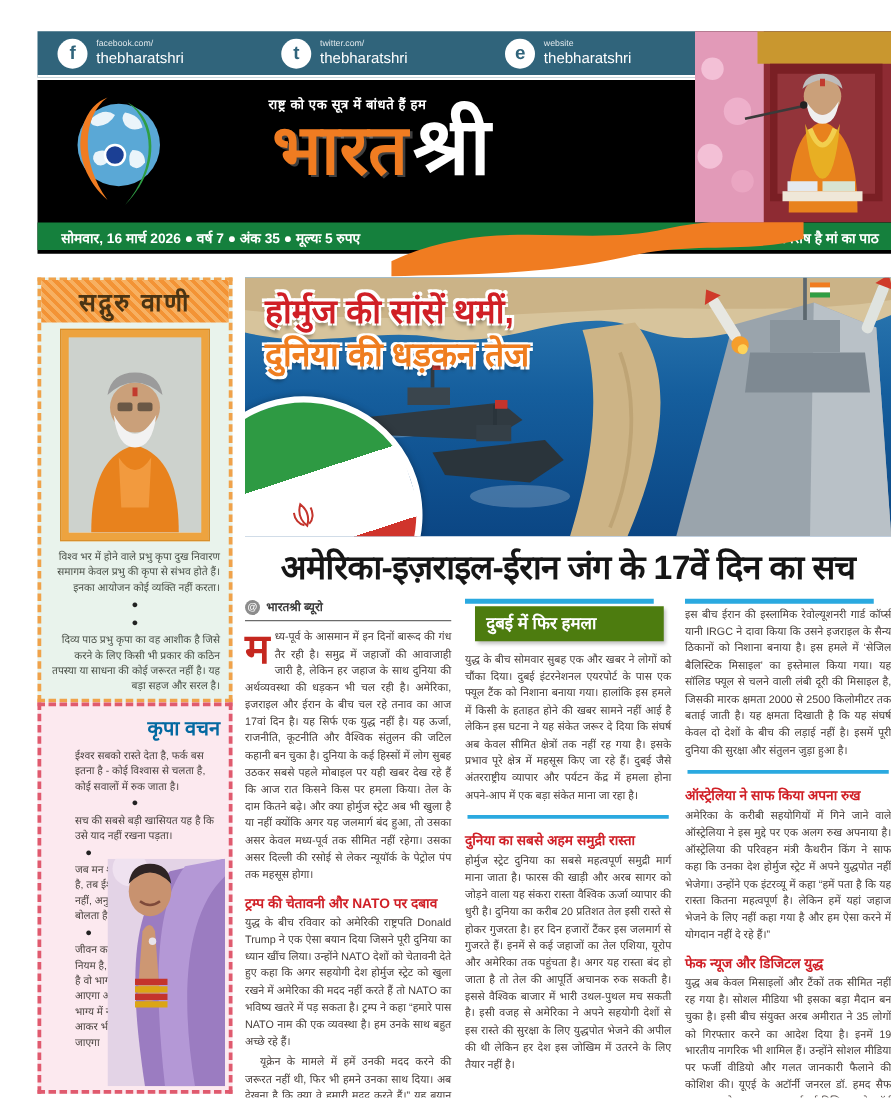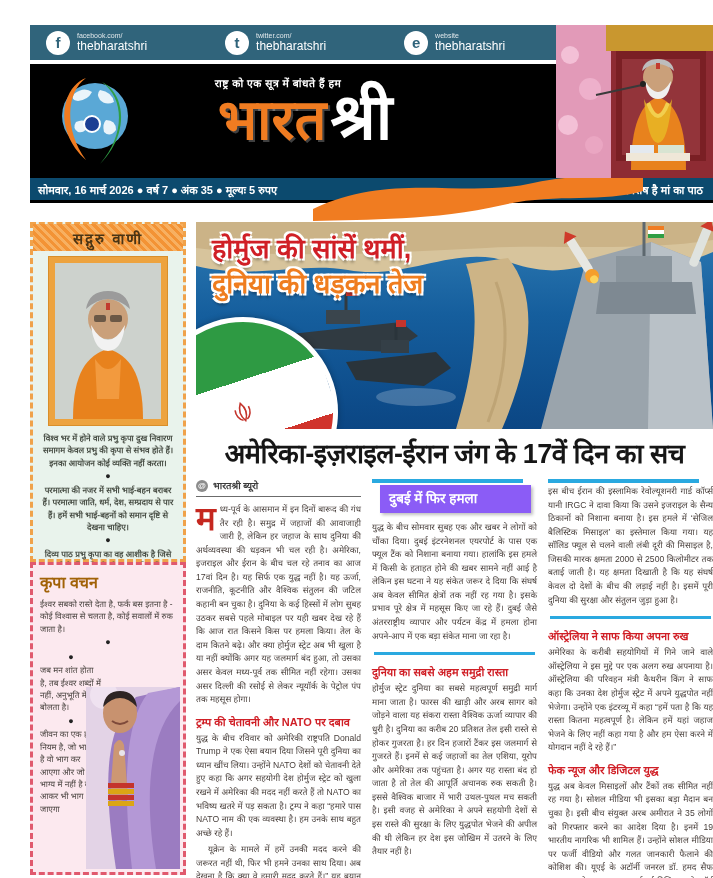--- a/index.html
+++ b/index.html
@@ -19,38 +19,38 @@
 
   .masthead { position:absolute; left:0; top:39px; width:100%; height:139px; background:#000000; overflow:visible; }
   .globe { position:absolute; left:26px; top:8px; width:78px; height:98px; }
   .tagline { position:absolute; left:118px; top:12px; width:260px; text-align:center; color:#fff; font-size:10.5px; font-weight:bold; letter-spacing:.5px; }
   .paper-title { position:absolute; left:110px; top:22px; width:330px; text-align:center; white-space:nowrap; line-height:1;font-family:Liberation Serif, serif; }
   .title-main { font-size:56px; font-weight:bold; color:#f07c21; text-shadow:2px 2px 0 rgba(255,255,255,.25); }
   .title-accent { font-size:64px; font-weight:bold; color:#fff; }
   .subtitle { position:absolute; left:118px; top:118px; width:180px; text-align:center; color:#fff; font-size:10px; font-weight:bold; }
   .swoosh { position:absolute; right:70px; bottom:-20px; width:330px; height:58px; z-index:2; pointer-events:none; }
 
-  .date-bar { position:absolute; left:0; top:153px; width:100%; height:22px; background:#0c4a6e; color:#fff; display:flex; align-items:center; justify-content:space-between; padding:0 8px 0 8px; font-size:11px; font-weight:bold; z-index:1; }
+  .date-bar { position:absolute; left:0; top:153px; width:100%; height:22px; background:#15803d; color:#fff; display:flex; align-items:center; justify-content:space-between; padding:0 8px 0 19px; font-size:11px; font-weight:bold; z-index:1; }
   .date-right { padding-right:2px; }
 
   .guru-top-photo { position:absolute; right:0; top:0; width:157px; height:153px; z-index:3; overflow:hidden; }
 
   
   .sidebar { position:absolute; left:30px; top:222px; width:156px; height:653px; }
   .sb-sec1 { position:absolute; top:0; left:0; width:100%; height:340px; background:#e9f3ec; border:3px dashed #f0a24a; padding:0 7px 4px; }
-  .sb-title1 { margin:-1px -7px 6px; padding:4px 0 3px; text-align:center; font-size:15px; font-weight:bold; color:#4a3414;
+  .sb-title1 { margin:-1px -7px 6px; padding:4px 0 3px; text-align:center; font-size:20px; font-weight:bold; color:#4a3414;
     background:repeating-linear-gradient(45deg,#f39335 0 3px,#f7b061 3px 6px); letter-spacing:2px; }
   .sb-frame { width:118px; height:168px; margin:0 auto 7px; border:6px solid #eda33f; outline:1px solid #d98f2a; box-shadow:inset 0 0 0 2px #fff, 0 0 0 1px #f7c77f; background:#cfd4cf; }
   .sb-frame svg { display:block; }
-  .sb-quote { font-size:8.3px; line-height:1.5; color:#4a5047; text-align:center;font-weight:bold; }
+  .sb-quote { font-size:8.3px; line-height:1.5; color:#4a5047; text-align:right; }
   .sep-dot { display:block; text-align:center; font-size:9px; color:#222; line-height:1.6; }
 
   .sb-sec2 { position:absolute; top:340px; left:0; width:100%; height:313px; background:#fce9ef; border:3px dashed #e05a6e; border-top-width:3px; padding:4px 7px; }
-  .sb-title2 { text-align:left; font-size:16px; font-weight:bold; color:#a16207; margin:2px 0 5px; }
-  .sb2-quote { font-size:8.3px; line-height:1.5; color:#4a4440; }
+  .sb-title2 { text-align:right; font-size:16px; font-weight:bold; color:#0369a1; margin:2px 0 5px; }
+  .sb2-quote { font-size:8.3px; line-height:1.5; color:#4a4440;margin-left:20px; }
   .sb2-quote.narrow { width:62px; }
   .woman-photo { position:absolute; right:3px; bottom:3px; width:94px; height:182px; overflow:hidden; }
 
   
   .main { position:absolute; left:196px; top:222px; width:517px; }
 
   .hero { position:relative; width:100%; height:207px; overflow:hidden; background:linear-gradient(180deg,#2f7cb4 0%,#155e9d 45%,#0b4684 100%); }
   .hero svg.scene { position:absolute; inset:0; }
   .hero-head { position:absolute; left:16px; top:10px; line-height:1.3; font-weight:bold; z-index:4; }
   .hero-line { display:block; font-size:27px; letter-spacing:0;
@@ -67,21 +67,21 @@
   .col { flex:1; min-width:0; }
 
   .byline { display:flex; align-items:center; gap:5px; font-size:9.5px; font-weight:bold; color:#3c3c3c; padding-bottom:4px; border-bottom:1.5px solid #6b6b6b; margin-bottom:6px; }
   .at-circle { width:12px; height:12px; border-radius:50%; background:#8c8c8c; color:#fff; font-size:8px; display:flex; align-items:center; justify-content:center; }
 
   .body-text { font-size:8.6px; line-height:1.58; color:#463d39; text-align:justify; }
   .body-text + .body-text { margin-top:3px; text-indent:12px; }
   .dropcap { float:left; font-size:33px; line-height:.85; font-weight:bold; color:#c5271f; padding:2px 4px 0 0; }
 
   .bluebar { height:4px; background:#2aa9e0; margin:0 14px 2px 0; }
-  .boxhead { background:#8b5cf6; color:#fff; font-size:13.5px; font-weight:bold; padding:4px 9px 6px; margin:0 6px 8px 8px; box-shadow:2px 2px 3px rgba(0,0,0,.25); }
+  .boxhead { background:#4d7c0f; color:#fff; font-size:13.5px; font-weight:bold; padding:4px 9px 6px; margin:0 6px 8px 8px; box-shadow:2px 2px 3px rgba(0,0,0,.25); }
   .subhead { color:#d01f26; font-size:11px; font-weight:bold; margin:7px 0 3px; }
   .divider { height:3px; background:#2aa9e0; margin:9px 2px; }
 </style>
 </head>
 <body>
 
 <div class="page">
 
   <div class="header">
 
@@ -173,29 +173,29 @@
           <path d="M36,62 q17,30 34,0 q-3,26 -17,26 q-14,0 -17,-26Z" fill="#f2f2f2"></path>
           <path d="M31,46 q22,-20 44,0 q-3,-18 -22,-18 q-19,0 -22,18Z" fill="#9b9b9b"></path>
           <rect x="39" y="52" width="12" height="7" rx="2" fill="#6b5846"></rect>
           <rect x="55" y="52" width="12" height="7" rx="2" fill="#6b5846"></rect>
           <rect x="51" y="40" width="4" height="7" fill="#c23b2e"></rect>
           <path d="M40,96 q13,20 26,0 l-2,40 h-22 Z" fill="#f29a3e"></path>
         </svg>
       </div>
       <div class="sb-quote">विश्व भर में होने वाले प्रभु कृपा दुख निवारण समागम केवल प्रभु की कृपा से संभव होते हैं। इनका आयोजन कोई व्यक्ति नहीं करता।</div>
       <span class="sep-dot">●</span>
-      <div class="sb-quote">परमात्मा की नजर में सभी भाई-बहन बराबर हैं। परमात्मा जाति, धर्म, देश, सम्प्रदाय से पार हैं। हमें सभी भाई-बहनों को समान दृष्टि से देखना चाहिए।</div>
       <span class="sep-dot">●</span>
       <div class="sb-quote">दिव्य पाठ प्रभु कृपा का वह आशीक है जिसे करने के लिए किसी भी प्रकार की कठिन तपस्या या साधना की कोई जरूरत नहीं है। यह बड़ा सहज और सरल है।</div>
     </div>
 
     <div class="sb-sec2">
       <div class="sb-title2">कृपा वचन</div>
       <div class="sb2-quote">ईश्वर सबको रास्ते देता है, फर्क बस इतना है - कोई विश्वास से चलता है, कोई सवालों में रुक जाता है।</div>
       <span class="sep-dot">●</span>
+      <div class="sb2-quote">सच की सबसे बड़ी खासियत यह है कि उसे याद नहीं रखना पड़ता।</div>
       <span class="sep-dot" style="width:62px">●</span>
       <div class="sb2-quote narrow">जब मन शांत होता है, तब ईश्वर शब्दों में नहीं, अनुभूति में बोलता है।</div>
       <span class="sep-dot" style="width:62px">●</span>
       <div class="sb2-quote narrow">जीवन का एक ही नियम है, जो भाग्य में है वो भाग कर आएगा और जो भाग्य में नहीं है वो आकर भी भाग जाएगा</div>
       <svg class="woman-photo" viewBox="0 0 94 182">
         <rect width="94" height="182" fill="#e3d3e6"></rect>
         <circle cx="18" cy="8" r="14" fill="#efe2f0"></circle>
         <path d="M94,0 L50,10 C20,40 16,90 30,182 L94,182 Z" fill="#9b7cc1"></path>
         <path d="M94,0 L62,6 C40,34 36,92 46,182 L70,182 C58,110 62,44 94,14 Z" fill="#b498d6"></path>
         <ellipse cx="34" cy="26" rx="17" ry="20" fill="#c8926f"></ellipse>

